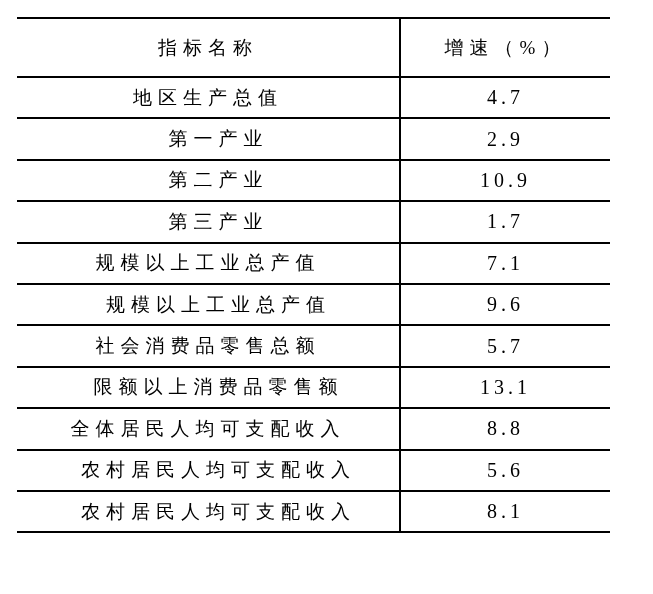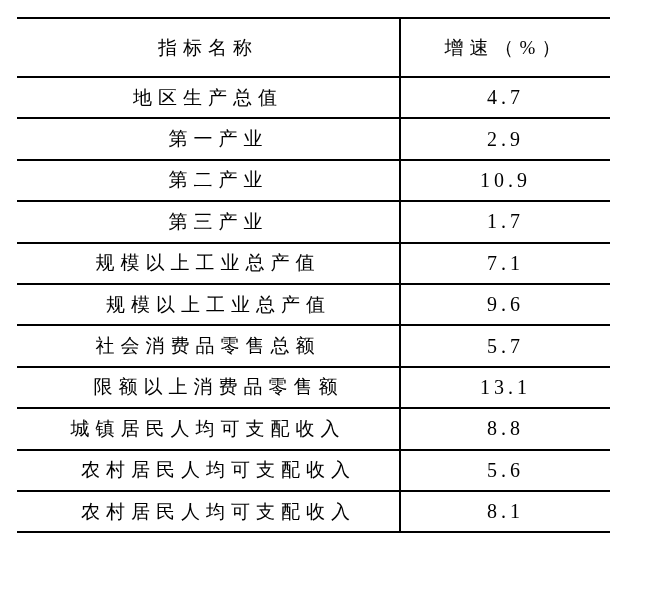--- a/index.html
+++ b/index.html
@@ -113,21 +113,21 @@
       </tr>
       <tr>
         <td class="name">社会消费品零售总额</td>
         <td class="val">5.7</td>
       </tr>
       <tr class="indent">
         <td class="name">限额以上消费品零售额</td>
         <td class="val">13.1</td>
       </tr>
       <tr>
-        <td class="name">城镇居民人均可支配收入</td>
+        <td class="name">全体居民人均可支配收入</td>
         <td class="val">8.8</td>
       </tr>
       <tr class="indent">
         <td class="name">农村居民人均可支配收入</td>
         <td class="val">5.6</td>
       </tr>
       <tr class="indent">
         <td class="name">农村居民人均可支配收入</td>
         <td class="val">8.1</td>
       </tr>

